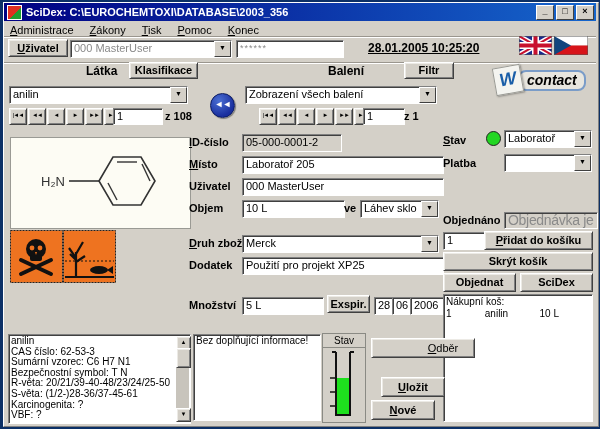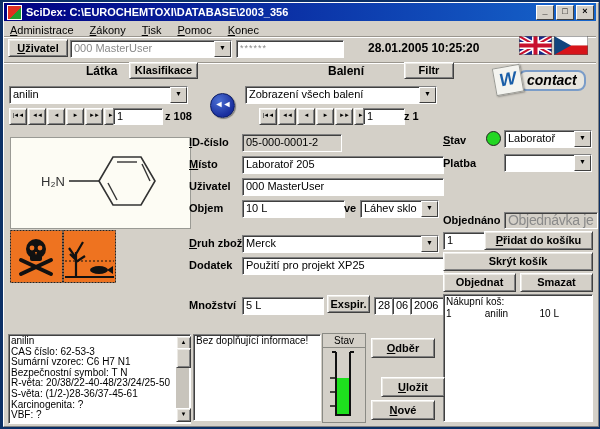--- a/index.html
+++ b/index.html
@@ -77,21 +77,21 @@
     <span class="menuitem ul1">Konec</span>
   </div>
 
   <div class="abs toolbar"></div>
   <div class="abs raised btn ul1" style="left:8px;top:39px;width:58px;height:16px;font-weight:bold;line-height:16px;">Uživatel</div>
   <div class="abs sunken combo" style="left:70px;top:40px;width:160px;height:16px;">
     <span class="ctext graytext">000 MasterUser</span>
     <span class="cbtn">▼</span>
   </div>
   <div class="abs sunken field graytext" style="left:236px;top:40px;width:100px;height:14px;font-size:9px;letter-spacing:1px;">******</div>
-  <div class="abs datetime" style="left:368px;top:41px;">28.01.2005 10:25:20</div>
+  <div class="abs datetime" style="left:368px;top:41px;text-decoration:underline;">28.01.2005 10:25:20</div>
   <svg class="abs" style="left:519px;top:36px;" width="33" height="19" viewBox="0 0 33 19">
     <rect width="33" height="19" fill="#1a2a8c"></rect>
     <path d="M0,0 33,19 M33,0 0,19" stroke="#fff" stroke-width="5"></path>
     <path d="M0,0 33,19 M33,0 0,19" stroke="#c8102e" stroke-width="2"></path>
     <path d="M16.5,0 V19 M0,9.5 H33" stroke="#fff" stroke-width="7"></path>
     <path d="M16.5,0 V19 M0,9.5 H33" stroke="#c8102e" stroke-width="4"></path>
     <rect width="33" height="19" fill="none" stroke="#555" stroke-width="1"></rect>
   </svg>
   <svg class="abs" style="left:554px;top:36px;" width="34" height="19" viewBox="0 0 34 19">
     <rect width="34" height="9.5" fill="#fff"></rect>
@@ -223,38 +223,38 @@
     <span class="cbtn">▼</span>
   </div>
 
   <div class="abs lbl" style="left:443px;top:214px;">Objednáno</div>
   <div class="abs sunken field fieldgray graytext" style="left:504px;top:212px;width:86px;height:13px;font-size:14px;letter-spacing:-0.3px;">Objednávka je aktivní</div>
 
   <div class="abs sunken field" style="left:443px;top:232px;width:34px;height:14px;">1</div>
   <div class="abs raised btn ul1" style="left:484px;top:231px;width:107px;height:17px;font-weight:bold;line-height:17px;">Přidat do košíku</div>
   <div class="abs raised btn" style="left:443px;top:252px;width:148px;height:17px;font-weight:bold;line-height:17px;">Skrýt košík</div>
   <div class="abs raised btn" style="left:443px;top:273px;width:71px;height:17px;font-weight:bold;line-height:17px;">Objednat</div>
-  <div class="abs raised btn" style="left:520px;top:273px;width:71px;height:17px;font-weight:bold;line-height:17px;">Smazat</div>
+  <div class="abs raised btn" style="left:520px;top:273px;width:71px;height:17px;font-weight:bold;line-height:17px;">SciDex</div>
 
   <div class="abs sunken listbox" style="left:443px;top:294px;width:144px;height:124px;">
     <div>Nákupní koš:</div>
     <div class="cartrow">
       <span style="width:36px;">1</span>
       <span style="width:52px;">anilin</span>
       <span>10 L</span>
     </div>
   </div>
 
   <div class="abs sunken infobox" style="left:8px;top:334px;width:177px;height:86px;">
     <div style="margin-right:13px;">
       <div>anilin</div>
       <div>CAS číslo: 62-53-3</div>
       <div>Sumární vzorec: C6 H7 N1</div>
       <div>Bezpečnostní symbol: T N</div>
-      <div>R-věta: 20/38/22-40-48/23/24/25-50</div>
+      <div>R-věta: 20/21/39-40-48/23/24/25-50</div>
       <div>S-věta: (1/2-)28-36/37-45-61</div>
       <div>Karcinogenita: ?</div>
       <div>VBF: ?</div>
     </div>
     <div class="scroll">
       <div class="raised btn sarrow" style="top:0;">▲</div>
       <div class="raised sthumb"></div>
       <div class="raised btn sarrow" style="bottom:0;">▼</div>
     </div>
   </div>
@@ -269,16 +269,16 @@
       <line x1="27" y1="4" x2="27" y2="67" stroke="#111" stroke-width="2"></line>
       <line x1="12" y1="67" x2="28" y2="67" stroke="#111" stroke-width="2"></line>
       <line x1="9" y1="4" x2="13" y2="4" stroke="#111" stroke-width="2"></line>
       <line x1="27" y1="4" x2="31" y2="4" stroke="#111" stroke-width="2"></line>
       <line x1="7" y1="30" x2="12" y2="30" stroke="#111" stroke-width="1.5"></line>
       <line x1="7" y1="44" x2="12" y2="44" stroke="#111" stroke-width="1.5"></line>
       <line x1="7" y1="58" x2="12" y2="58" stroke="#111" stroke-width="1.5"></line>
     </svg>
   </div>
 
-  <div class="abs raised btn ul1" style="left:371px;top:338px;width:62px;height:18px;font-weight:bold;line-height:18px;">Odběr</div>
+  <div class="abs raised btn ul1" style="left:371px;top:338px;width:62px;height:18px;font-weight:normal;line-height:18px;padding-left:40px;">Odběr</div>
   <div class="abs raised btn ul1" style="left:381px;top:377px;width:62px;height:18px;font-weight:bold;line-height:18px;">Uložit</div>
   <div class="abs raised btn ul1" style="left:371px;top:400px;width:62px;height:18px;font-weight:bold;line-height:18px;">Nové</div>
 </div>
 
 </body></html>

